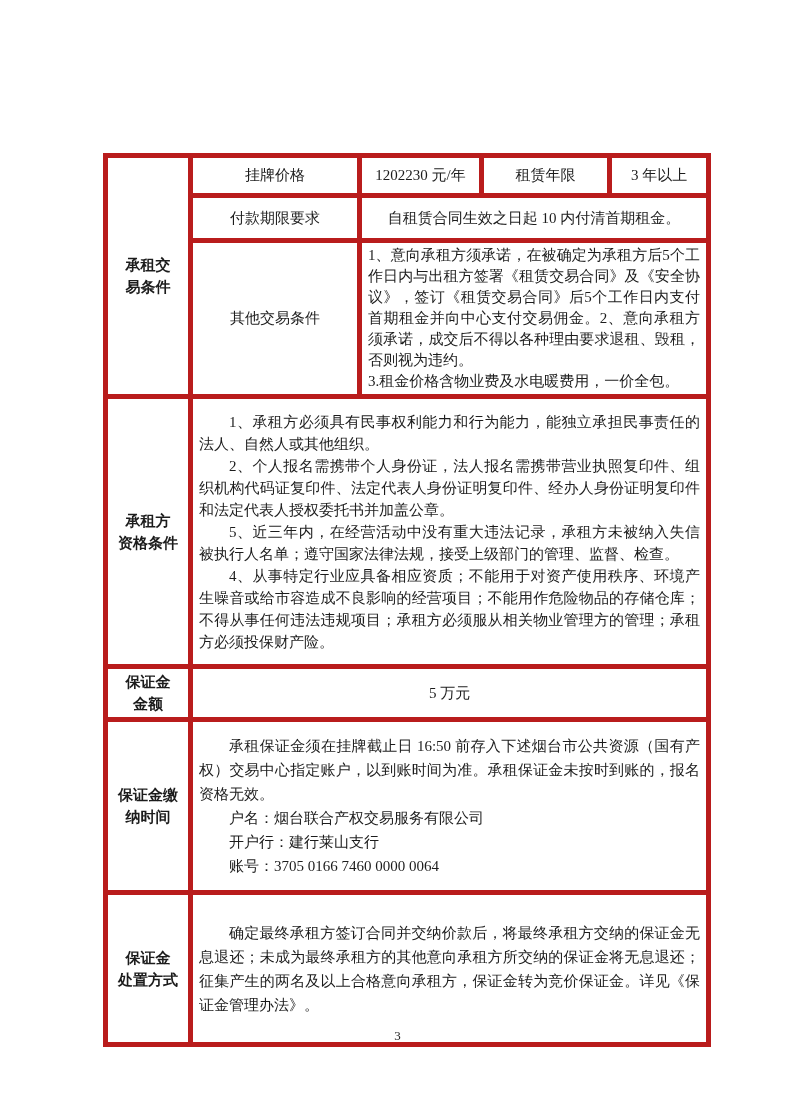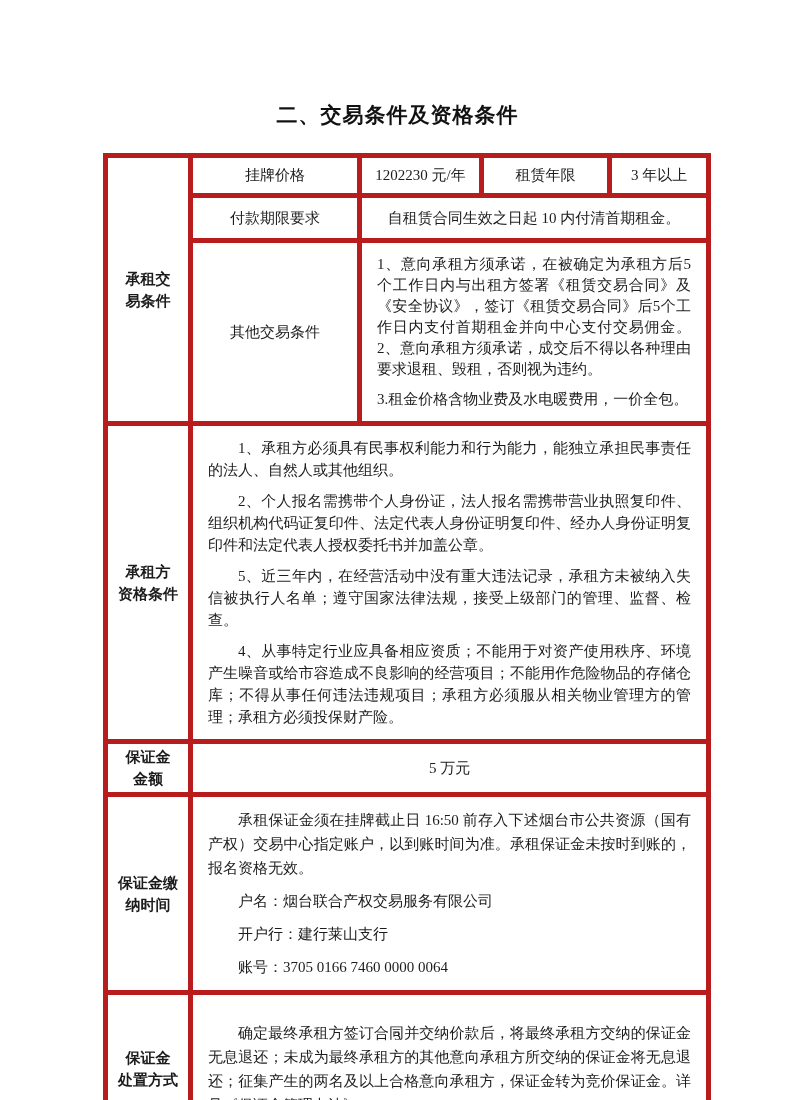--- a/index.html
+++ b/index.html
@@ -46,21 +46,21 @@
     line-height: 22px;
   }
   td.c { text-align: center; }
   td.content {
     text-align: justify;
     vertical-align: top;
   }
   .lh21 { line-height: 21px; }
   .lh22 { line-height: 22px; }
   .lh24 { line-height: 24px; }
-  p.para { margin: 9px; font-family: Liberation Serif, serif; }
+  p.para { margin: 0; font-family: Liberation Serif, serif; }
   p.indent { text-indent: 2em; }
   p.pad2em { padding-left: 2em; }
   td.other-cell { padding-top: 3px; }
   td.qual-cell { padding-top: 5px; }
   td.pay-cell { padding-top: 20px; }
   td.disp-cell { padding-top: 22px; }
   .page-number {
     position: absolute;
     top: 1028px;
     left: 0;
@@ -68,21 +68,20 @@
     text-align: center;
     font-size: 13px;
     color: #222;
   }
 </style>
 </head>
 <body>
 
 <div class="page">
 
-  <div class="doc-title">二、交易条件及资格条件</div>
 
   <table class="main">
     <colgroup>
       <col style="width:85px">
       <col style="width:169px">
       <col style="width:122px">
       <col style="width:128px">
       <col style="width:99px">
     </colgroup>
 

